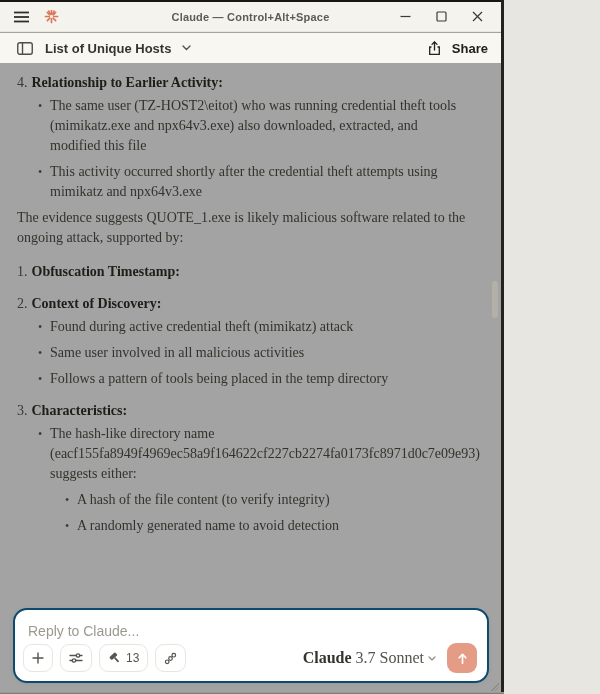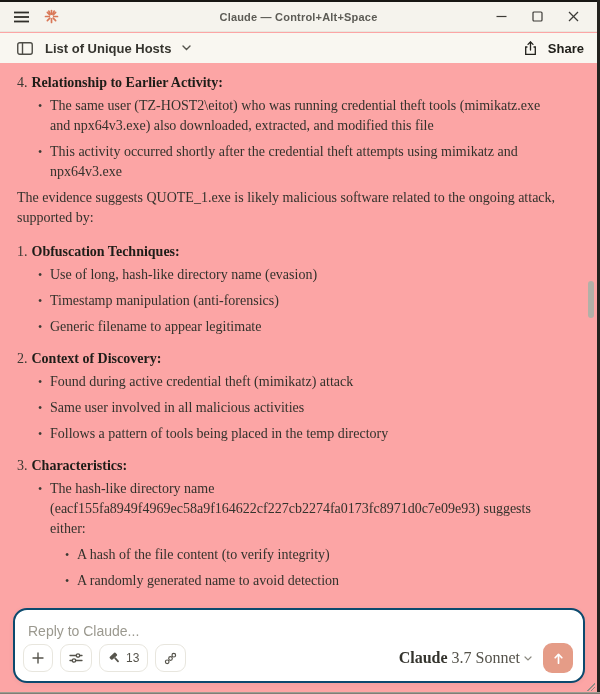--- a/index.html
+++ b/index.html
@@ -1,19 +1,19 @@
 <!DOCTYPE html>
 <html><head>
 <meta charset="utf-8">
 <style>
   * { margin:0; padding:0; box-sizing:border-box; }
   html,body { background:#e8e6e0; }
   .window{
-    position:relative; width:600px; height:694px; overflow:hidden;
-    background:#fca5a5; font-family:"Liberation Sans", sans-serif;
+    position:relative; width:504px; height:694px; overflow:hidden;
+    background:#a3a3a3; font-family:"Liberation Sans", sans-serif;
   }
   
   .edge-top{position:absolute;top:0;left:0;right:0;height:2px;background:#181714;z-index:60;}
   .edge-right{position:absolute;top:0;right:0;bottom:0;width:3px;background:#23221e;z-index:60;}
   .edge-bottom{position:absolute;bottom:0;left:0;right:0;height:2px;background:linear-gradient(#aba99f,#716f67);z-index:60;}
 
   
   .titlebar{
     position:absolute;top:2px;left:0;right:3px;height:30px;
     background:#f5f3ed;border-bottom:1px solid #e9e7de;
@@ -177,27 +177,22 @@
       <ul class="bullets">
         <li><span>The same user (TZ-HOST2\eitot) who was running credential theft tools (mimikatz.exe and npx64v3.exe) also downloaded, extracted, and modified this file</span></li>
         <li><span>This activity occurred shortly after the credential theft attempts using mimikatz and npx64v3.exe</span></li>
       </ul>
     </div>
 
     <p class="intro">The evidence suggests QUOTE_1.exe is likely malicious software related to the ongoing attack, supported by:</p>
 
     <div class="num-item" style="margin-top:14px;">
       <div class="li-head">
-        <span class="num">1.</span><span class="lbl">Obfuscation Techniques:</span>
-      </div>
-      <ul class="bullets">
-        <li><span>Use of long, hash-like directory name (evasion)</span></li>
-        <li><span>Timestamp manipulation (anti-forensics)</span></li>
-        <li><span>Generic filename to appear legitimate</span></li>
-      </ul>
+        <span class="num">1.</span><span class="lbl">Obfuscation Timestamp:</span>
+      </div>
     </div>
 
     <div class="num-item">
       <div class="li-head">
         <span class="num">2.</span><span class="lbl">Context of Discovery:</span>
       </div>
       <ul class="bullets">
         <li><span>Found during active credential theft (mimikatz) attack</span></li>
         <li><span>Same user involved in all malicious activities</span></li>
         <li><span>Follows a pattern of tools being placed in the temp directory</span></li>

